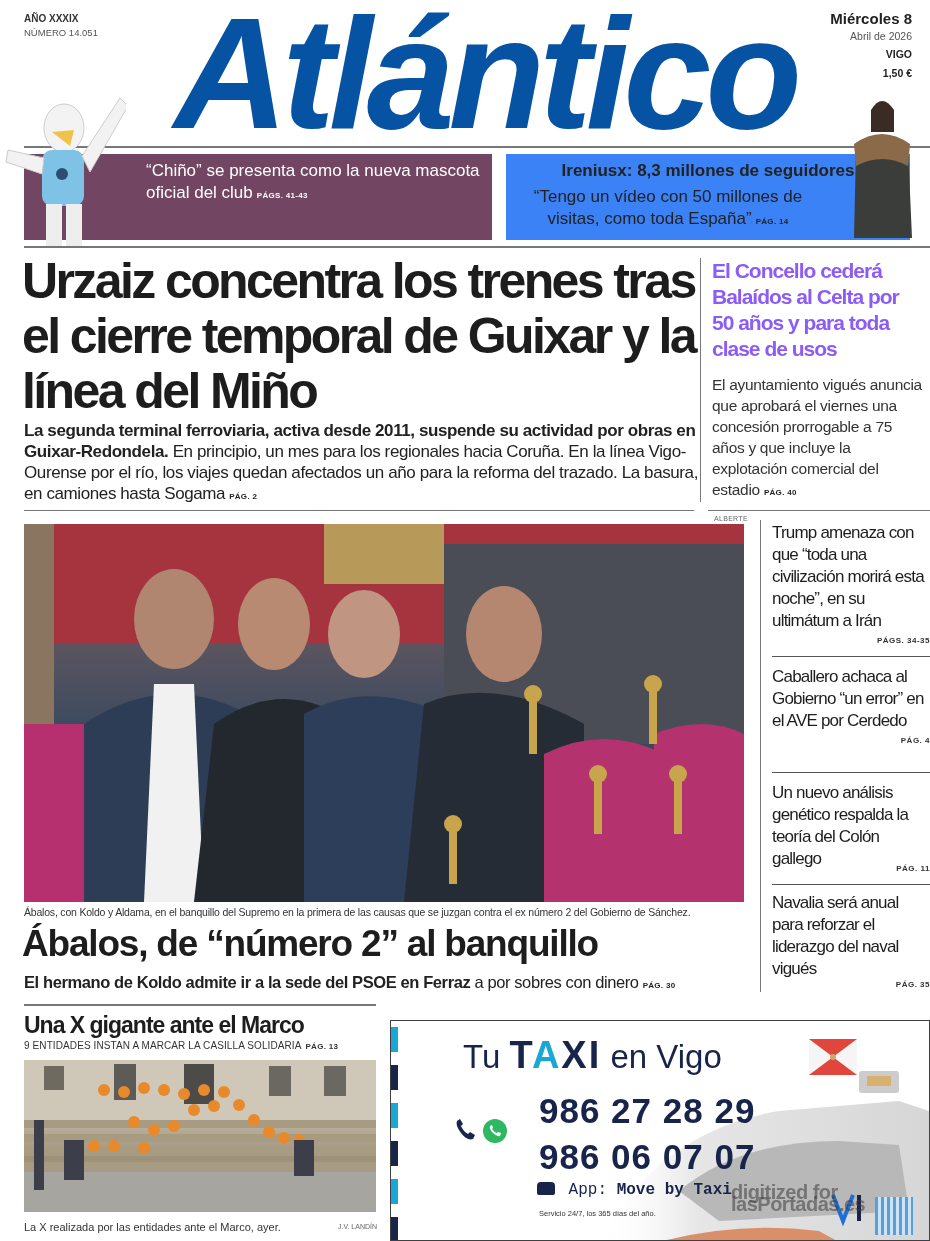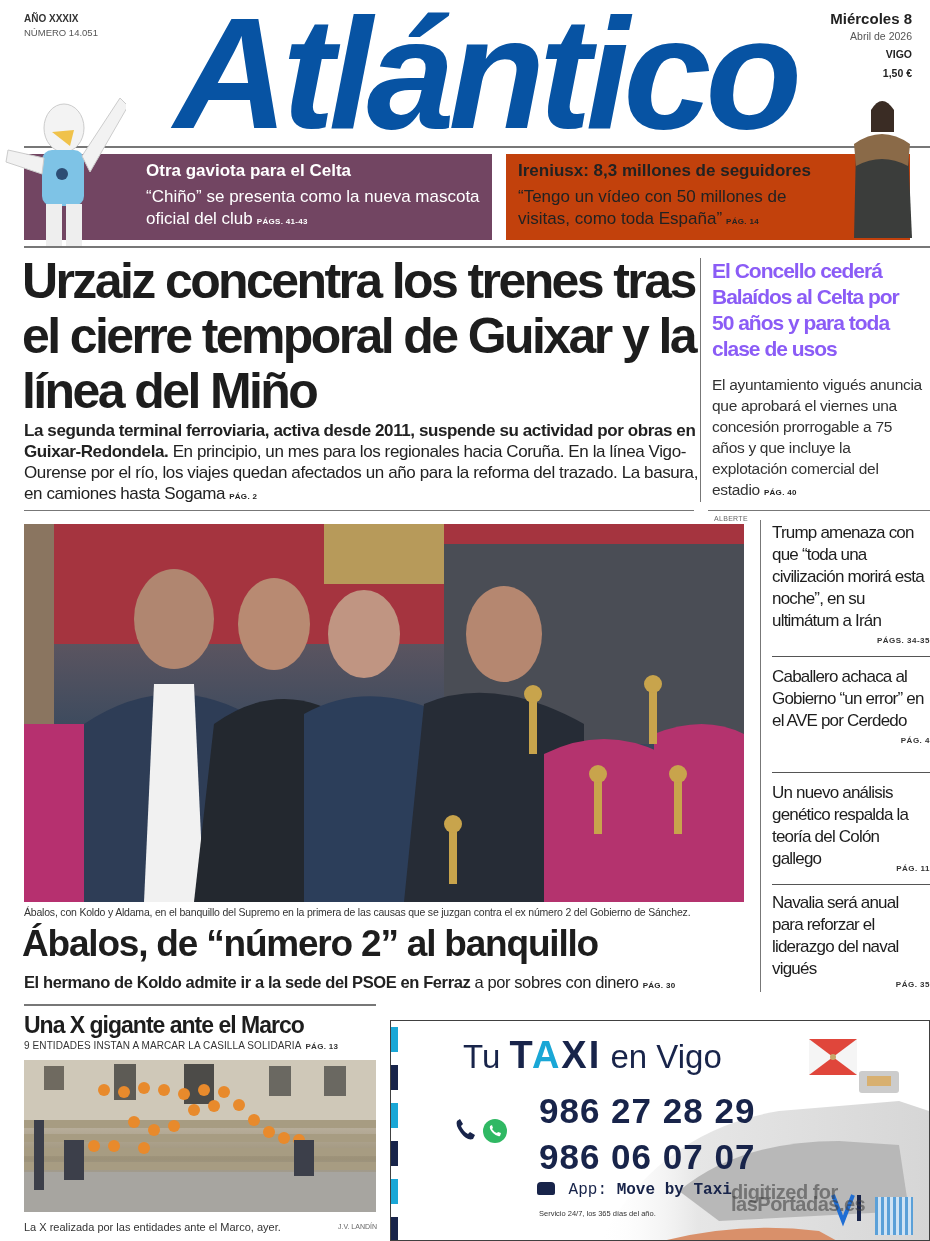--- a/index.html
+++ b/index.html
@@ -18,21 +18,21 @@
   .dateblk { right: 18px; top: 10px; text-align: right; font-size: 11px; line-height: 17px; color: #222; }
   .dateblk .day { font-weight: bold; font-size: 15px; line-height: 18px; }
   .dateblk .month { font-size: 10.5px; color: #555; }
   .dateblk .city, .dateblk .price { font-weight: bold; font-size: 10.5px; line-height: 19px; }
 
   .rule { background: #777; height: 2px; }
 
   
   .teaser { top: 154px; height: 86px; padding: 6px 12px 0 12px; }
   .teaser-purple { left: 24px; width: 468px; background: #724562; padding-left: 122px; color: #fff; }
-  .teaser-yellow { left: 506px; width: 404px; background: #c2410c; color: #222; }
+  .teaser-yellow { left: 506px; width: 404px; background: #3b82f6; color: #222; text-align: center; }
   .teaser h3 { font-size: 17px; font-weight: bold; line-height: 22px; margin-bottom: 4px; }
   .teaser p { font-size: 17px; line-height: 22px; }
   .pg { font-size: 8px; font-weight: bold; letter-spacing: .3px; margin-left: 4px; }
 
   
   .mascot { left: 2px; top: 88px; width: 124px; height: 160px; }
   .woman { left: 836px; top: 88px; width: 94px; height: 160px; }
 
   
   .lead-h { left: 22px; top: 254px; width: 680px; font-size: 50px; line-height: 55px; font-weight: bold;
@@ -94,21 +94,20 @@
 <div class="abs dateblk">
   <div class="day">Miércoles  8</div>
   <div class="month">Abril de 2026</div>
   <div class="city">VIGO</div>
   <div class="price">1,50 €</div>
 </div>
 
 <div class="abs rule" style="left:24px; top:146px; width:906px;"></div>
 
 <div class="abs teaser teaser-purple">
-  <h3>Otra gaviota para el Celta</h3>
   <p><span>“Chiño” se presenta como la nueva mascota oficial del club</span><span class="pg">PÁGS. 41-43</span></p>
 </div>
 <div class="abs teaser teaser-yellow">
   <h3>Ireniusx: 8,3 millones de seguidores</h3>
   <p style="width:300px;"><span>“Tengo un vídeo con 50 millones de visitas, como toda España”</span><span class="pg">PÁG. 14</span></p>
 </div>
 
 <svg class="abs mascot" viewBox="0 0 124 160">
   <ellipse cx="62" cy="40" rx="20" ry="24" fill="#f3f3f3" stroke="#ccc"></ellipse>
   <path d="M50 44 L72 42 L68 58 Z" fill="#f0c24a"></path>

